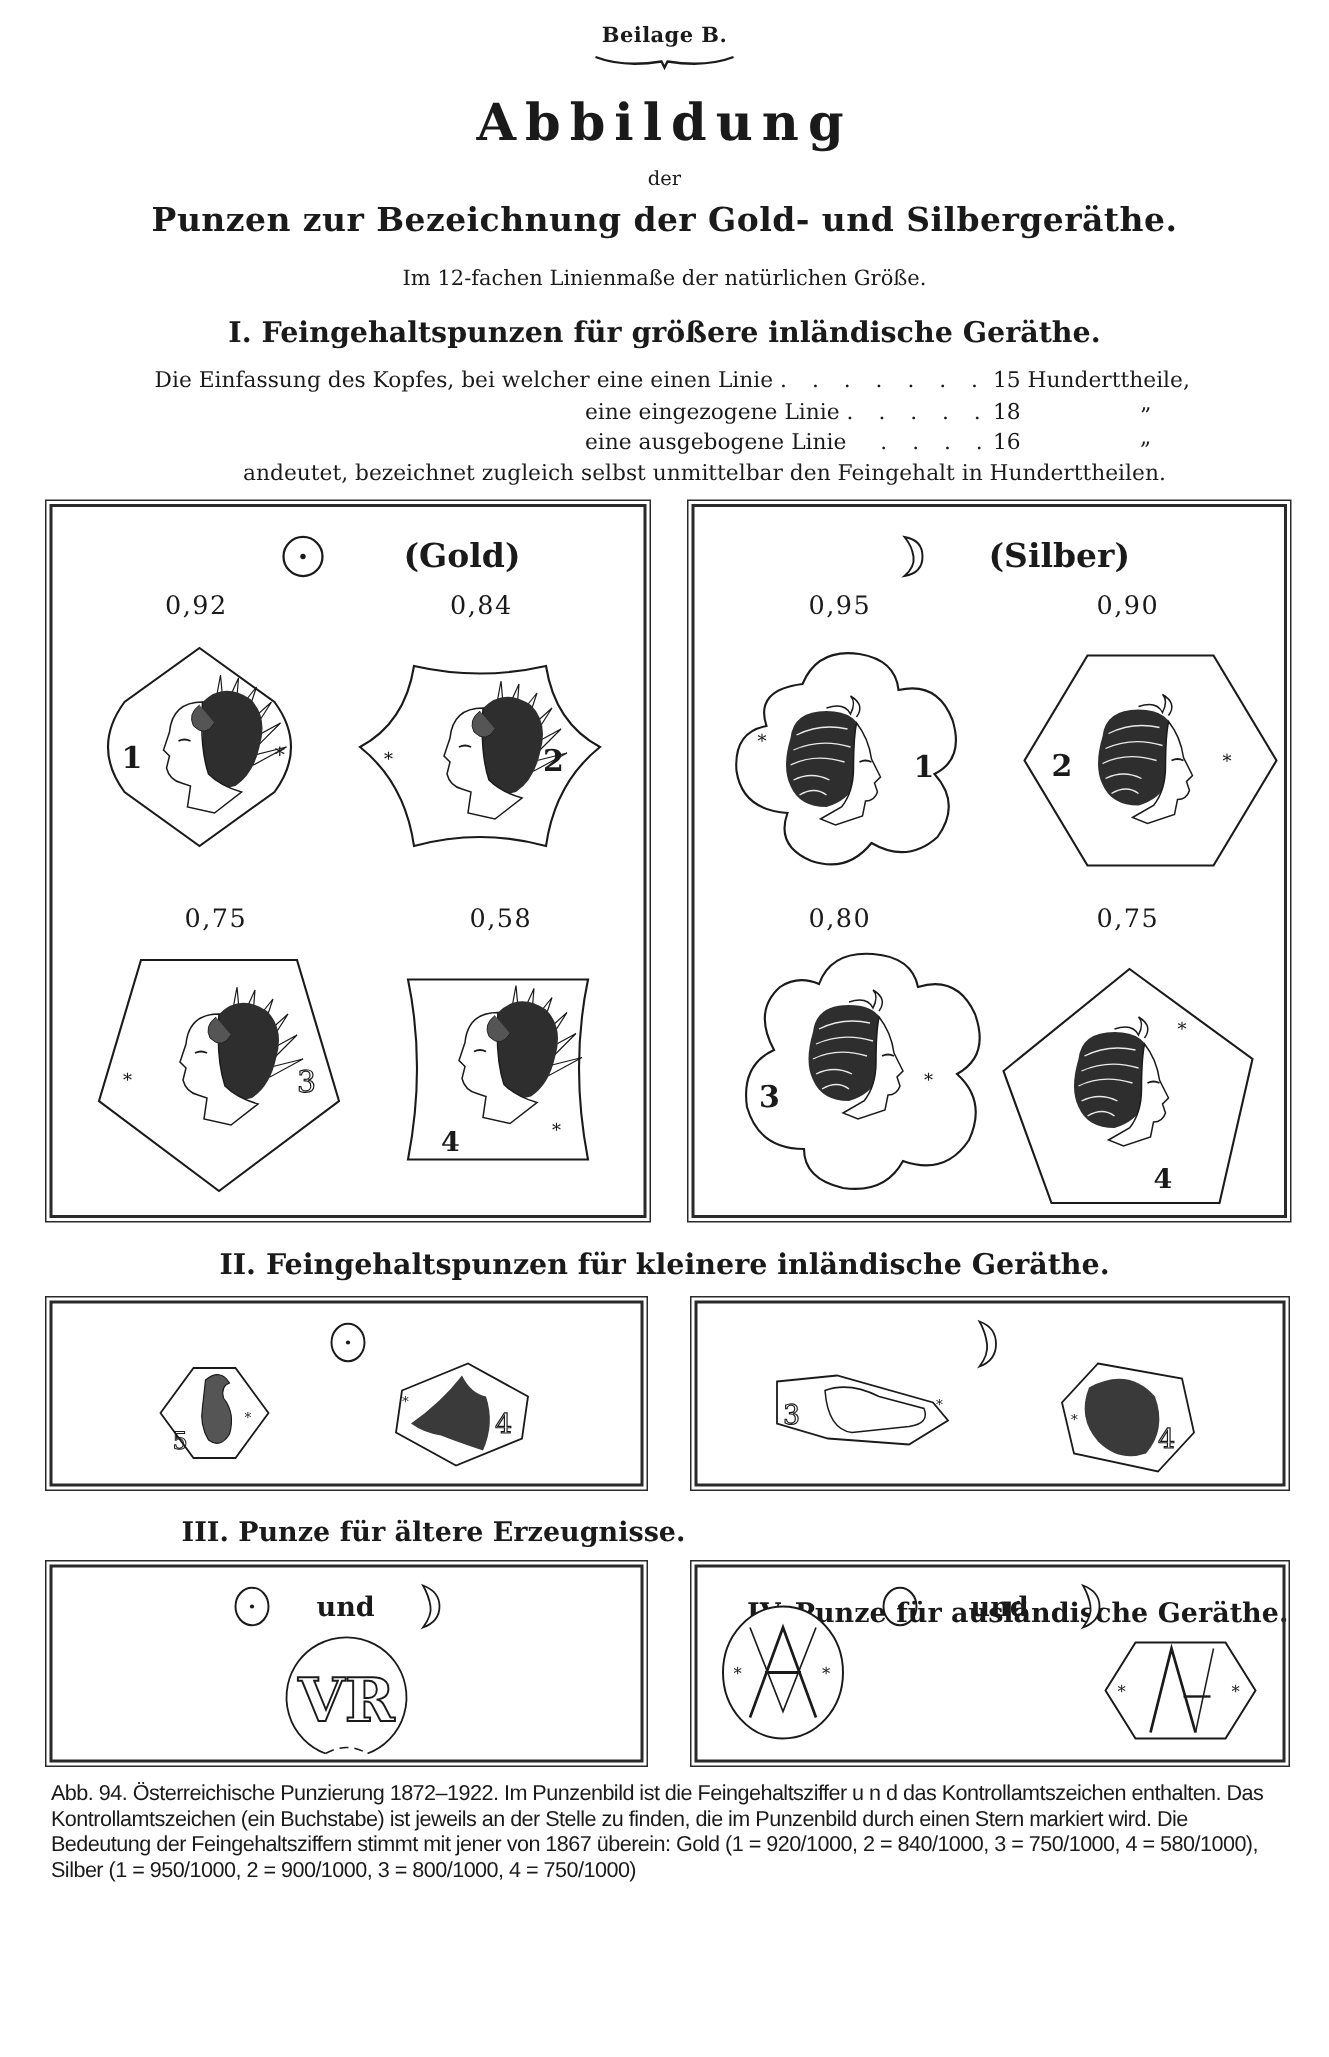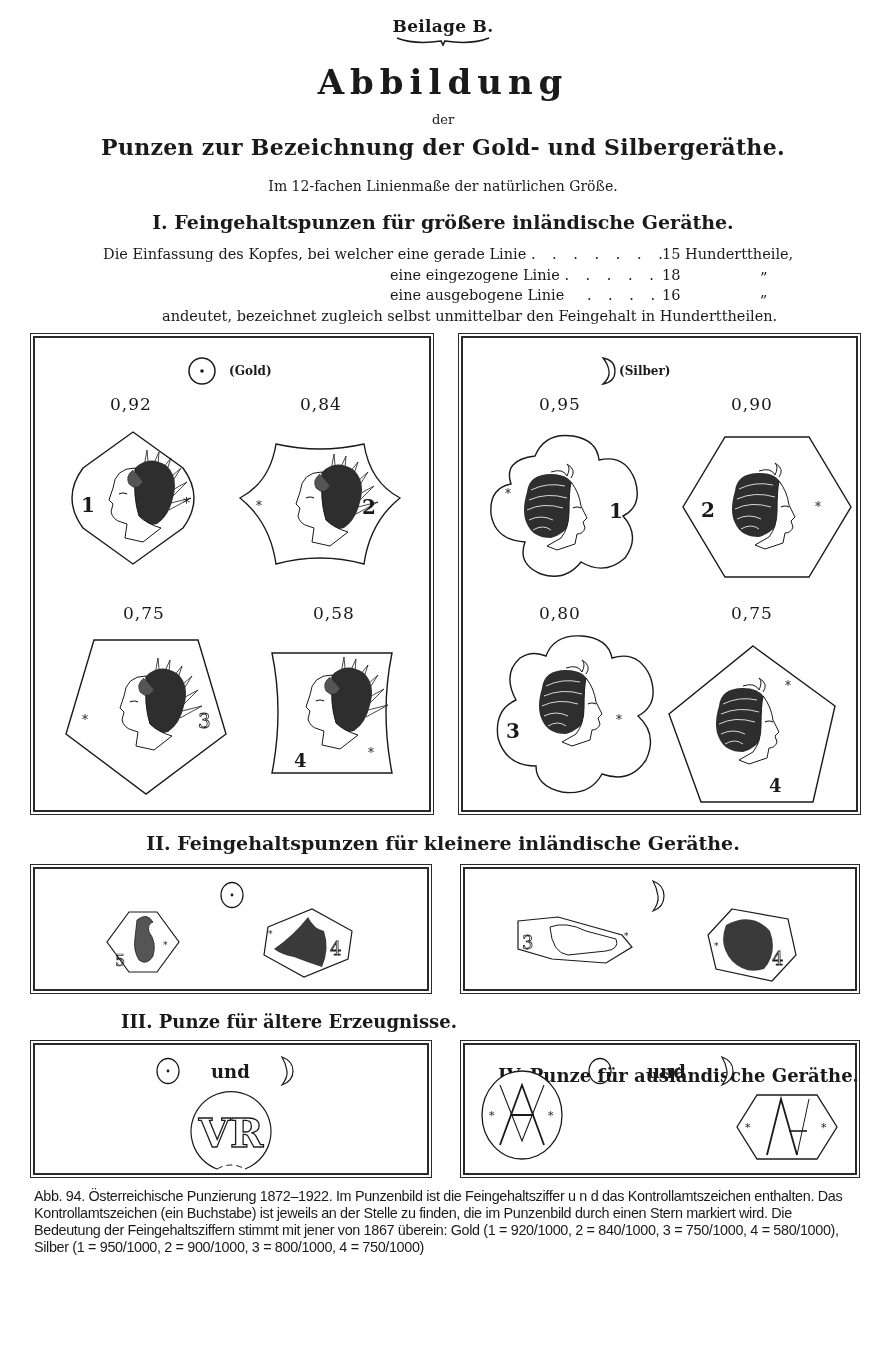--- a/index.html
+++ b/index.html
@@ -1,39 +1,39 @@
 <!DOCTYPE html>
 <html><head>
 <meta charset="utf-8">
 <style>
   * { box-sizing: border-box; margin: 0; padding: 0; }
   html, body { width: 886px; height: 1371px; background: #ffffff; overflow: hidden; }
   body { position: relative; color: #1a1a1a; font-family: "DejaVu Serif", serif; }
   .abs { position: absolute; }
   .center { left: 0; width: 886px; text-align: center; }
 
-  .beilage { top: 16px; font-size: 17px; font-weight: bold; letter-spacing: 0.3px; }
+  .beilage { top: 16px; font-size: 14px; font-weight: bold; letter-spacing: 0.3px; }
   .beilage-flourish { top: 35px; left: 395px; width: 96px; height: 12px; }
   .title { top: 62px; font-size: 34px; font-weight: bold; letter-spacing: 6px; }
   .der { top: 112px; font-size: 13px; }
   .subtitle { top: 134px; font-size: 22px; font-weight: bold; letter-spacing: 0.3px; }
   .scale { top: 178px; font-size: 14px; }
   .sec1 { top: 211px; font-size: 19px; font-weight: bold; }
 
   .expl { font-size: 14.5px; white-space: nowrap; }
   .dots { letter-spacing: 6px; }
 
   .frame {
     position: absolute;
     border: 2px solid #2a2a2a;
     outline: 1px solid #2a2a2a;
     outline-offset: 2px;
   }
 
-  .metal-label { font-size: 12px; font-weight: bold; }
+  .metal-label { font-size: 22px; font-weight: bold; margin-left: 40px; }
   .fineness { font-family: "DejaVu Serif", serif; font-size: 17px; letter-spacing: 1px; }
 
   .caption {
     top: 1188px; left: 34px; width: 826px;
     font-family: "Liberation Sans", sans-serif; font-size: 14.4px; line-height: 17px;
     letter-spacing: -0.35px; color: #1a1a1a;
   }
   .credit {
     top: 1296px; font-family: "Liberation Sans", sans-serif; font-size: 17.5px; line-height: 25px; color: #111;
   }
@@ -46,21 +46,21 @@
 <svg class="abs beilage-flourish" viewBox="0 0 96 12">
   <path d="M2 3 Q20 10 46 6 L48 10 L50 6 Q76 10 94 3" fill="none" stroke="#1a1a1a" stroke-width="1.6"></path>
 </svg>
 <div class="abs center title">Abbildung</div>
 <div class="abs center der">der</div>
 <div class="abs center subtitle">Punzen zur Bezeichnung der Gold- und Silbergeräthe.</div>
 <div class="abs center scale">Im 12-fachen Linienmaße der natürlichen Größe.</div>
 <div class="abs center sec1">I. Feingehaltspunzen für größere inländische Geräthe.</div>
 
 <div class="abs expl" style="top:246px;left:103px;">
-  <span>Die Einfassung des Kopfes, bei welcher eine gerade Linie</span>
+  <span>Die Einfassung des Kopfes, bei welcher eine einen Linie</span>
   <span class="dots">. . . . . . .</span>
 </div>
 <div class="abs expl" style="top:246px;left:662px;">
   <span>15</span>
   <span>Hunderttheile,</span>
 </div>
 
 <div class="abs expl" style="top:267px;left:390px;">
   <span>eine eingezogene Linie</span>
   <span class="dots">. . . . .</span>

